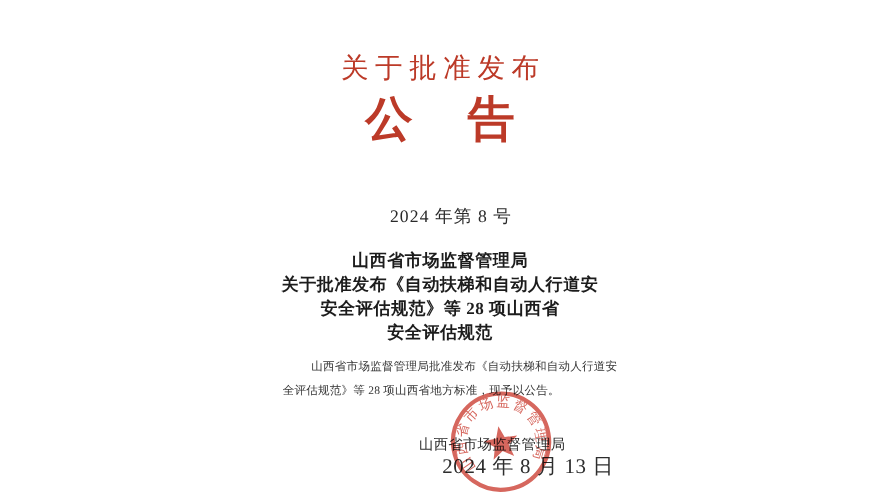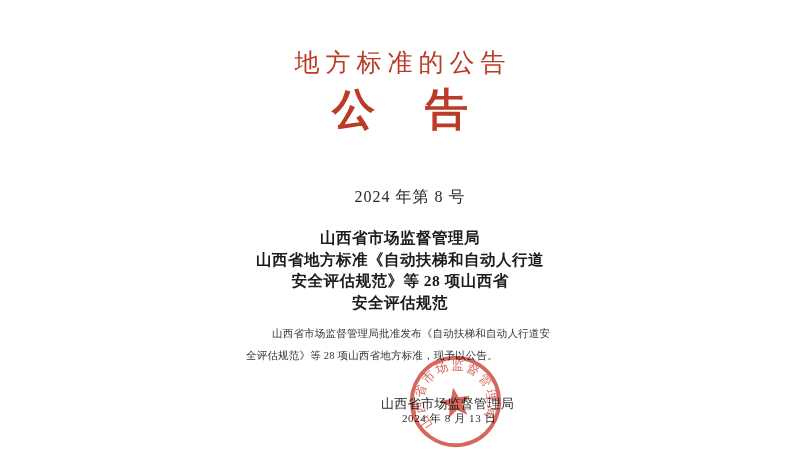--- a/index.html
+++ b/index.html
@@ -60,21 +60,21 @@
     text-align: center;
     font-size: 15.5px;
     font-weight: 700;
     line-height: 21.5px;
     letter-spacing: 0.5px;
     color: #1c1c1c;
   }
   .body-text {
     position: absolute;
     top: 323px;
-    left: 246px;
+    left: 257px;
     width: 310px;
     font-size: 10.5px;
     line-height: 21.5px;
     letter-spacing: 0.2px;
     color: #353535;
     white-space: nowrap;
   }
   .body-text .indent {
     text-indent: 26px;
   }
@@ -83,21 +83,21 @@
     top: 395px;
     left: 381px;
     font-size: 13px;
     letter-spacing: 0.3px;
     color: #2d2d2d;
   }
   .date {
     position: absolute;
     top: 411px;
     left: 402px;
-    font-size: 11px;
+    font-size: 19px;
     letter-spacing: 0.6px;
     color: #2d2d2d;
   }
   .seal {
     position: absolute;
     top: 354px;
     left: 408px;
     width: 95px;
     height: 95px;
     transform: rotate(-10deg);
@@ -109,29 +109,29 @@
     width: 100%;
     height: 100%;
     display: block;
   }
 </style>
 </head>
 <body>
 
 <div class="page">
 
-  <div class="red-title">地方标准的公告</div>
+  <div class="red-title">关于批准发布</div>
 
   <div class="red-announce">公告</div>
 
   <div class="issue-no">2024 年第 8 号</div>
 
   <div class="doc-title">
     <div>山西省市场监督管理局</div>
-    <div>山西省地方标准《自动扶梯和自动人行道</div>
+    <div>关于批准发布《自动扶梯和自动人行道安</div>
     <div>安全评估规范》等 28 项山西省</div>
     <div>安全评估规范</div>
   </div>
 
   <div class="body-text">
     <div class="indent">山西省市场监督管理局批准发布《自动扶梯和自动人行道安</div>
     <div>全评估规范》等 28 项山西省地方标准，现予以公告。</div>
   </div>
 
   <div class="signature">山西省市场监督管理局</div>

